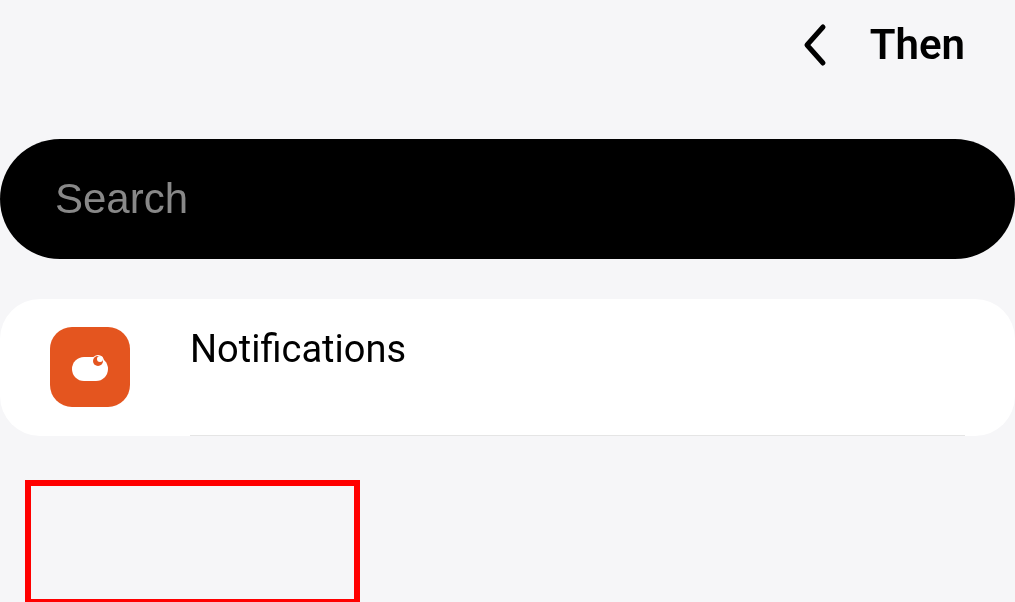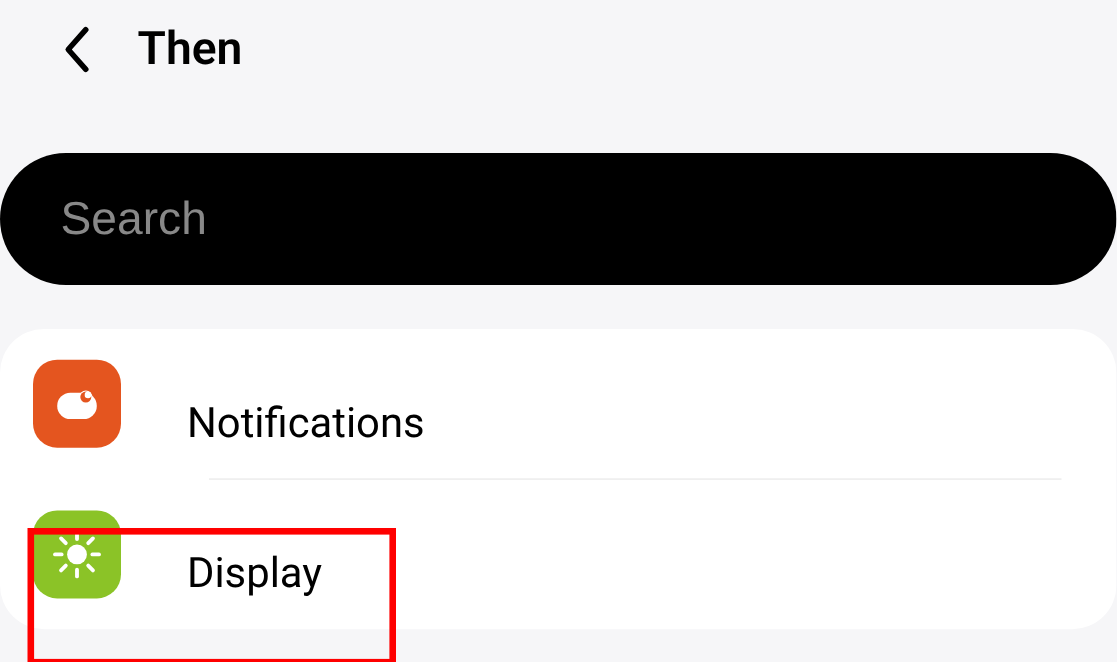--- a/index.html
+++ b/index.html
@@ -12,20 +12,21 @@
       height: 602px;
       background: #f6f6f8;
       font-family: -apple-system, BlinkMacSystemFont, "Segoe UI", Roboto, sans-serif;
       overflow: hidden;
     }
     .header {
       display: flex;
       align-items: center;
       padding: 20px 50px;
       gap: 35px;
+      justify-content: flex-end;
     }
     .back-button {
       width: 40px;
       height: 40px;
       display: flex;
       align-items: center;
       justify-content: center;
       cursor: pointer;
     }
     .page-title {
@@ -53,22 +54,22 @@
     }
     .list-container {
       background: #fff;
       border-radius: 40px;
       padding: 0;
       overflow: visible;
       position: relative;
     }
     .list-item {
       display: flex;
-      align-items: flex-end;
-      padding: 28px 30px;
+      align-items: flex-start;
+      padding: 28px 50px;
       gap: 60px;
       cursor: pointer;
       position: relative;
     }
     .item-icon {
       width: 80px;
       height: 80px;
       border-radius: 22px;
       display: flex;
       align-items: center;
@@ -126,31 +127,15 @@
         <circle cx="32" cy="18" r="6" fill="#fff"></circle>
         <circle cx="32" cy="18" r="5" fill="#e4551f"></circle>
         <circle cx="34" cy="16" r="3" fill="#fff"></circle>
       </svg>
     </div>
     <span class="item-label">Notifications</span>
   </div>
 
   <div class="divider"></div>
 
-  <div class="list-item">
-    <div class="item-icon icon-display">
-      <svg width="52" height="52" viewBox="0 0 52 52">
-        <circle cx="26" cy="26" r="9" fill="#fff"></circle>
-        <line x1="26" y1="6" x2="26" y2="12" stroke="#fff" stroke-width="3.5" stroke-linecap="round"></line>
-        <line x1="26" y1="40" x2="26" y2="46" stroke="#fff" stroke-width="3.5" stroke-linecap="round"></line>
-        <line x1="6" y1="26" x2="12" y2="26" stroke="#fff" stroke-width="3.5" stroke-linecap="round"></line>
-        <line x1="40" y1="26" x2="46" y2="26" stroke="#fff" stroke-width="3.5" stroke-linecap="round"></line>
-        <line x1="11.5" y1="11.5" x2="15.8" y2="15.8" stroke="#fff" stroke-width="3.5" stroke-linecap="round"></line>
-        <line x1="36.2" y1="36.2" x2="40.5" y2="40.5" stroke="#fff" stroke-width="3.5" stroke-linecap="round"></line>
-        <line x1="11.5" y1="40.5" x2="15.8" y2="36.2" stroke="#fff" stroke-width="3.5" stroke-linecap="round"></line>
-        <line x1="36.2" y1="15.8" x2="40.5" y2="11.5" stroke="#fff" stroke-width="3.5" stroke-linecap="round"></line>
-      </svg>
-    </div>
-    <span class="item-label">Display</span>
-  </div>
 </div>
 
 <div class="highlight-box"></div>
 
 </body></html>

